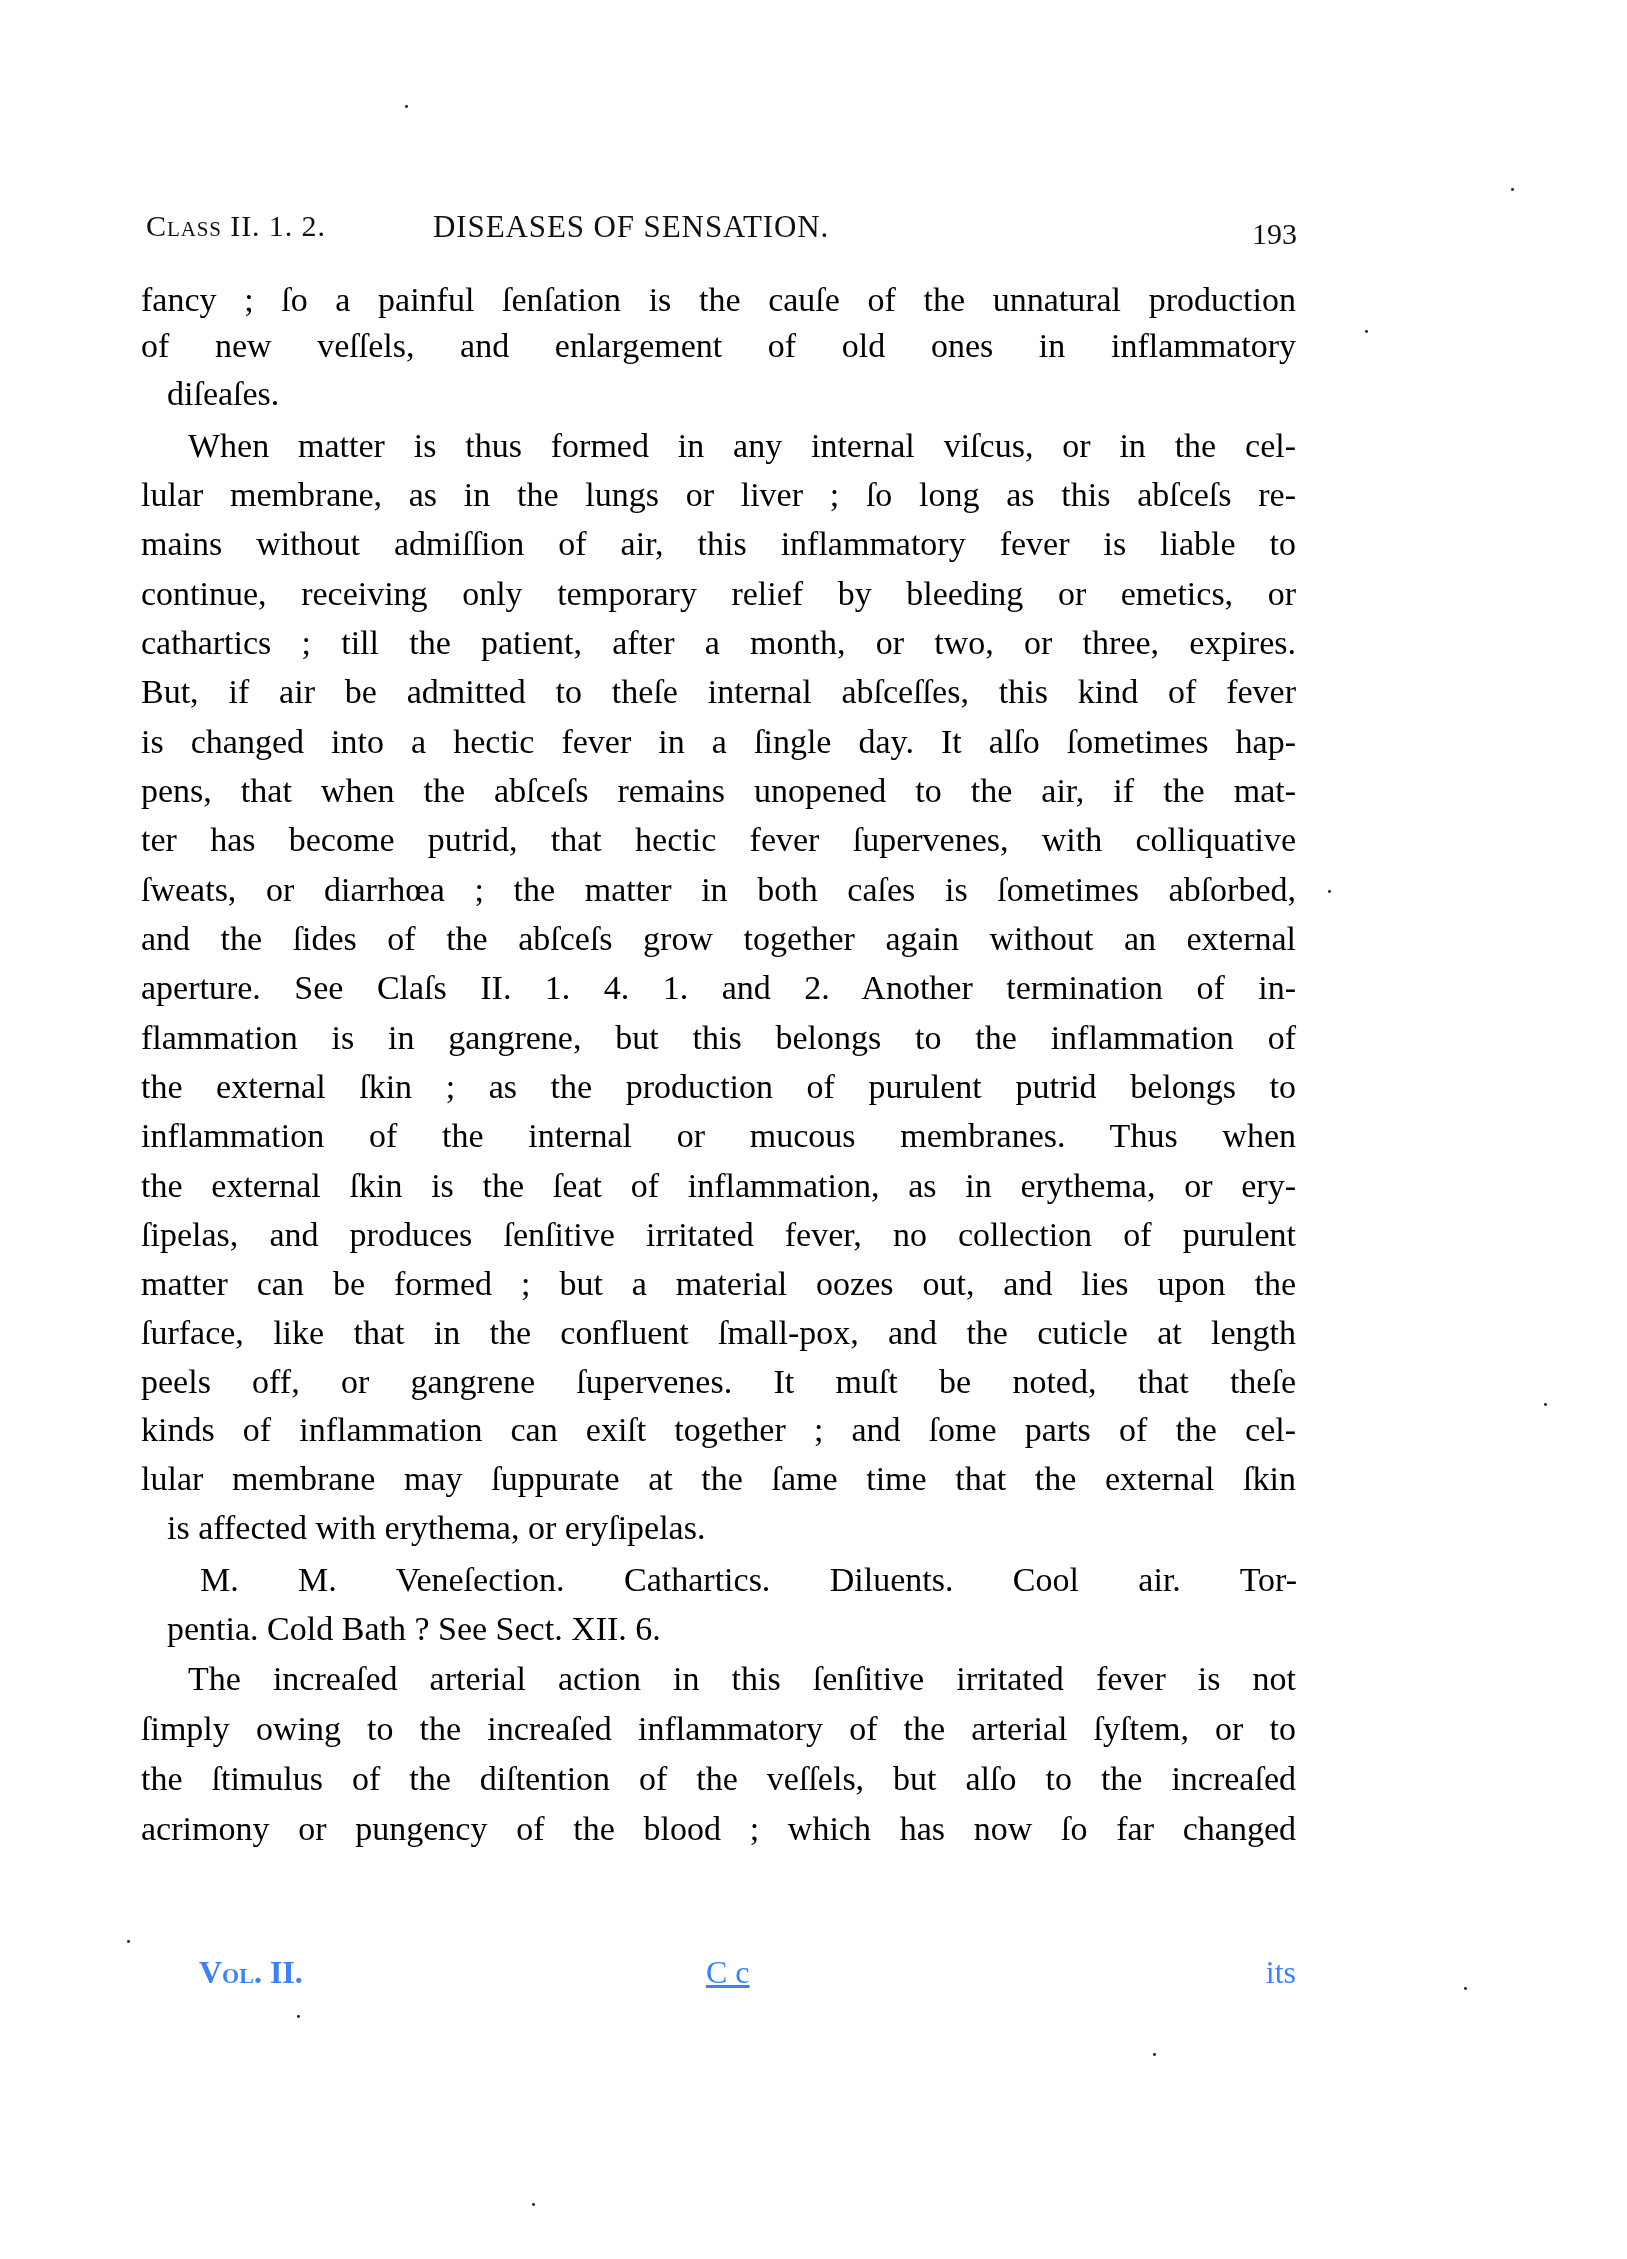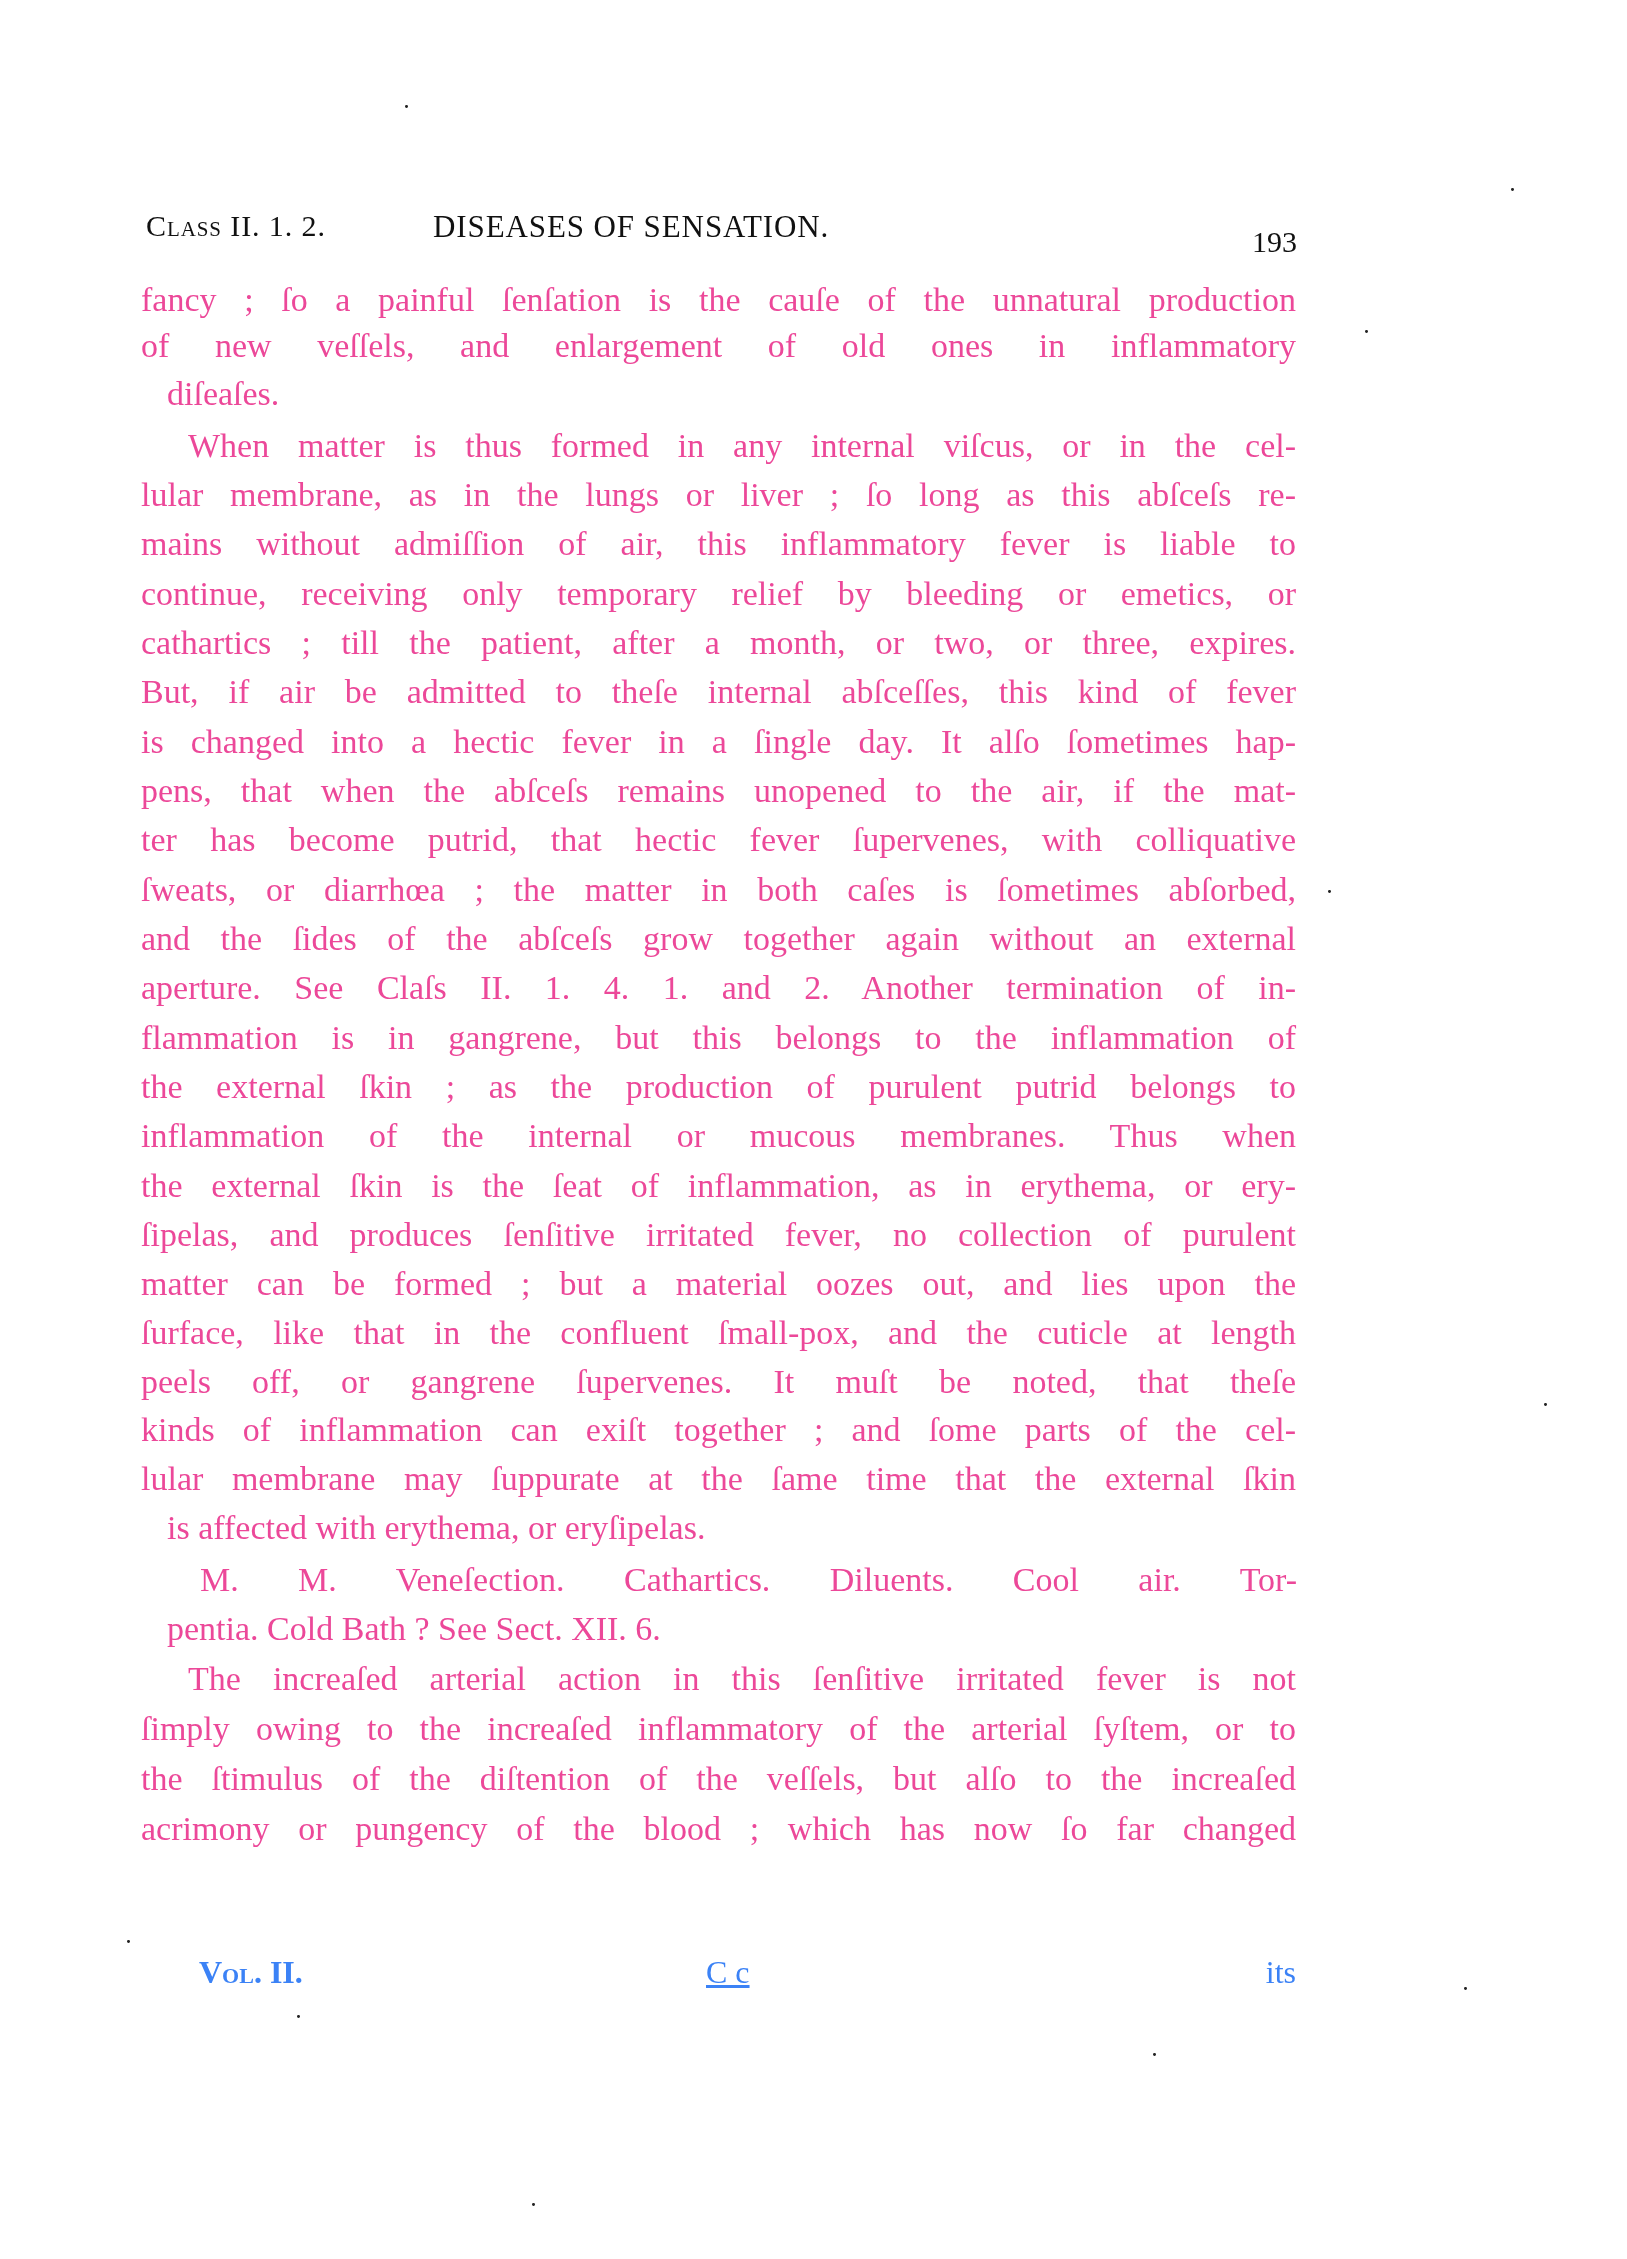--- a/index.html
+++ b/index.html
@@ -6,40 +6,40 @@
   body { width: 1627px; height: 2260px; position: relative; overflow: hidden; }
   .page { position: absolute; left: 0; top: 0; width: 1627px; height: 2260px; background: #fff; padding-left: 36px; }
   .line {
     position: absolute;
     left: 141px;
     width: 1155px;
     font-family: "Liberation Serif", "DejaVu Serif", serif;
     font-size: 34px;
     line-height: 38px;
     height: 38px;
-    color: #ec4899;
+    color: #000000;
     white-space: nowrap;
     text-align: justify;
     text-align-last: justify;
   }
   .line.last { text-align-last: left; margin-left: 26px; }
   .line.indent { left: 188px; width: 1108px; }
   .line.indent2 { left: 200px; width: 1097px; }
   .header {
     position: absolute;
     top: 209px;
     left: 146px;
     width: 1151px;
     height: 38px;
     font-family: "Liberation Serif", "DejaVu Serif", serif;
     color: #111;
   }
   .header .run-class { position: absolute; left: 0; top: 0; font-size: 30px; font-variant: small-caps; letter-spacing: 0.9px; }
   .header .run-title { position: absolute; left: 287px; top: 0; font-size: 31px; letter-spacing: 0.9px; }
-  .header .page-num { position: absolute; right: 0; top: 16px; font-size: 30px; }
+  .header .page-num { position: absolute; right: 0; top: 8px; font-size: 30px; }
   .footer {
     position: absolute;
     top: 1954px;
     left: 141px;
     width: 1155px;
     height: 38px;
     font-family: "Liberation Serif", "DejaVu Serif", serif;
     color: #3b82f6;
     font-size: 32px;
   }

